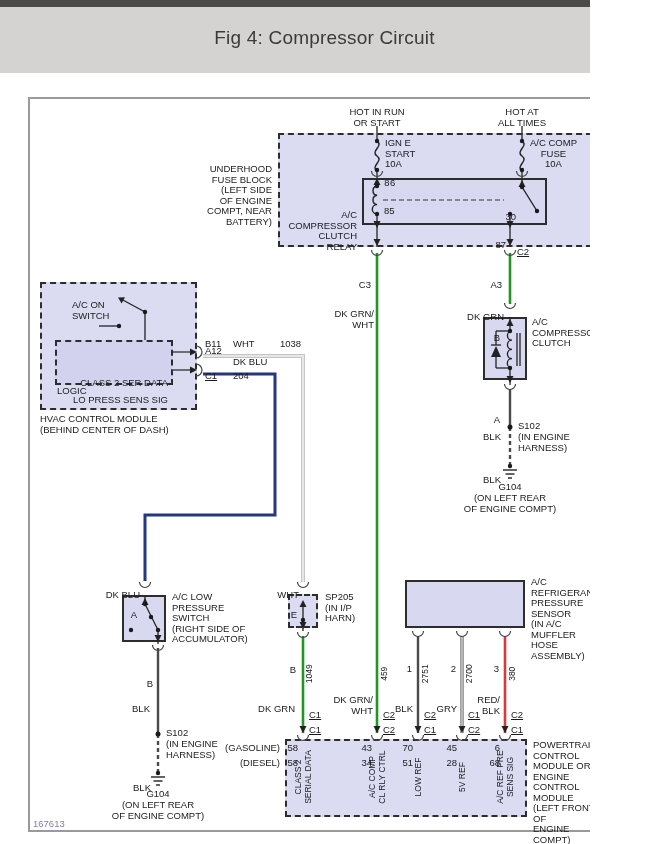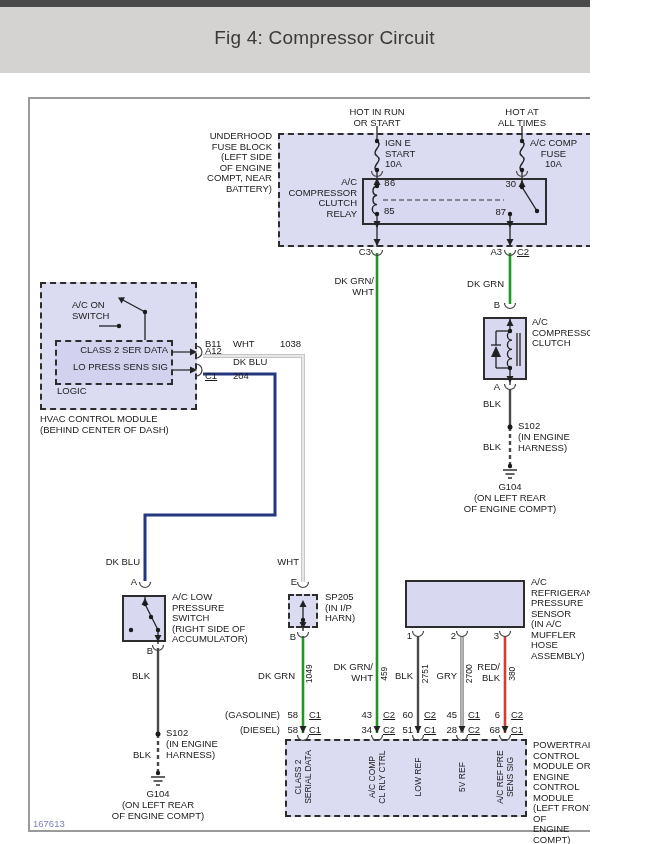--- a/index.html
+++ b/index.html
@@ -7,21 +7,21 @@
         font-family:"Liberation Sans",sans-serif;color:#1a1a1a;}
   #topstrip{position:absolute;left:0;top:0;width:649px;height:7px;background:#4a4a4a;}
   #titlebar{position:absolute;left:0;top:7px;width:649px;height:66px;background:#d4d3d1;}
   #titlebar .t{position:absolute;left:0;top:20px;width:100%;text-align:center;
         font-size:19px;color:#3a3a3a;letter-spacing:.2px;}
   #frame{position:absolute;left:28px;top:97px;width:589px;height:735px;background:#ffffff;
         border:2px solid #9a9a9a;box-sizing:border-box;}
   .module{position:absolute;background:#dbdbf2;border:2px dashed #2d2d2d;box-sizing:border-box;}
   .solidbox{position:absolute;background:#d8d8f0;border:2px solid #2d2d2d;box-sizing:border-box;}
   .lbl{position:absolute;font-size:9.5px;line-height:10.5px;white-space:pre-line;z-index:5;}
-  .r{text-align:right;}
+  .r{text-align:right;margin-top:33px;}
   .c{text-align:center;}
   .u{text-decoration:underline;}
   .rotv{transform:rotate(-90deg);transform-origin:50% 50%;text-align:center;
         font-size:8.5px;line-height:9.5px;}
   .pcmv{transform:rotate(-90deg);transform-origin:50% 50%;text-align:center;
         font-size:8.5px;line-height:10px;white-space:pre-line;}
   #wiresvg{position:absolute;left:0;top:0;z-index:4;pointer-events:none;}
   #diagid{position:absolute;left:33px;top:818px;font-size:9.5px;color:#7f7fbf;z-index:5;}
 </style>
 </head>
@@ -318,21 +318,21 @@
   <div class="lbl r" style="left:276px;top:710px;width:22px;">58</div>
   <div class="lbl u" style="left:309px;top:710px;">C1</div>
   <div class="lbl r" style="left:276px;top:725px;width:22px;">58</div>
   <div class="lbl u" style="left:309px;top:725px;">C1</div>
 
   <div class="lbl r" style="left:350px;top:710px;width:22px;">43</div>
   <div class="lbl u" style="left:383px;top:710px;">C2</div>
   <div class="lbl r" style="left:350px;top:725px;width:22px;">34</div>
   <div class="lbl u" style="left:383px;top:725px;">C2</div>
 
-  <div class="lbl r" style="left:391px;top:710px;width:22px;">60</div>
+  <div class="lbl r" style="left:391px;top:710px;width:22px;">70</div>
   <div class="lbl u" style="left:424px;top:710px;">C2</div>
   <div class="lbl r" style="left:391px;top:725px;width:22px;">51</div>
   <div class="lbl u" style="left:424px;top:725px;">C1</div>
 
   <div class="lbl r" style="left:435px;top:710px;width:22px;">45</div>
   <div class="lbl u" style="left:468px;top:710px;">C1</div>
   <div class="lbl r" style="left:435px;top:725px;width:22px;">28</div>
   <div class="lbl u" style="left:468px;top:725px;">C2</div>
 
   <div class="lbl r" style="left:478px;top:710px;width:22px;">6</div>

